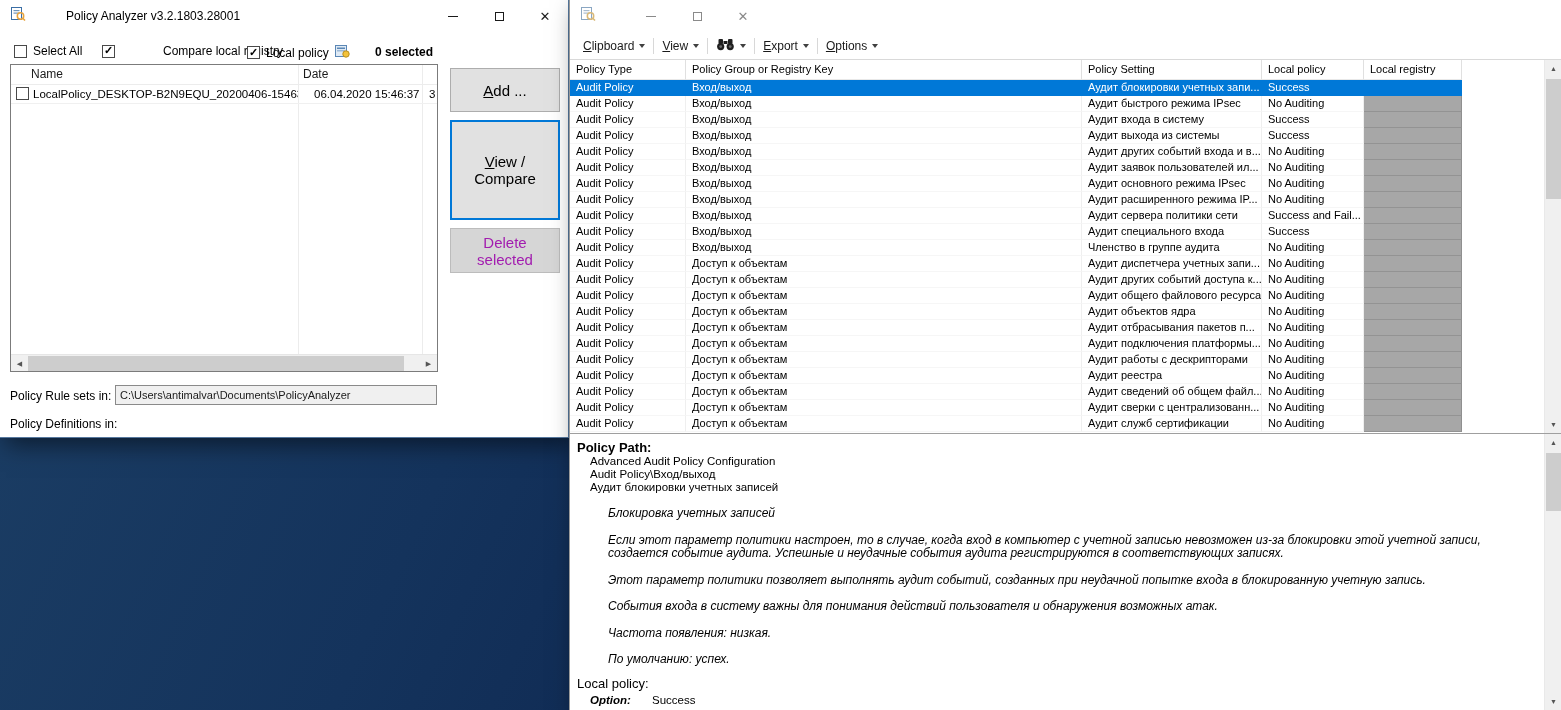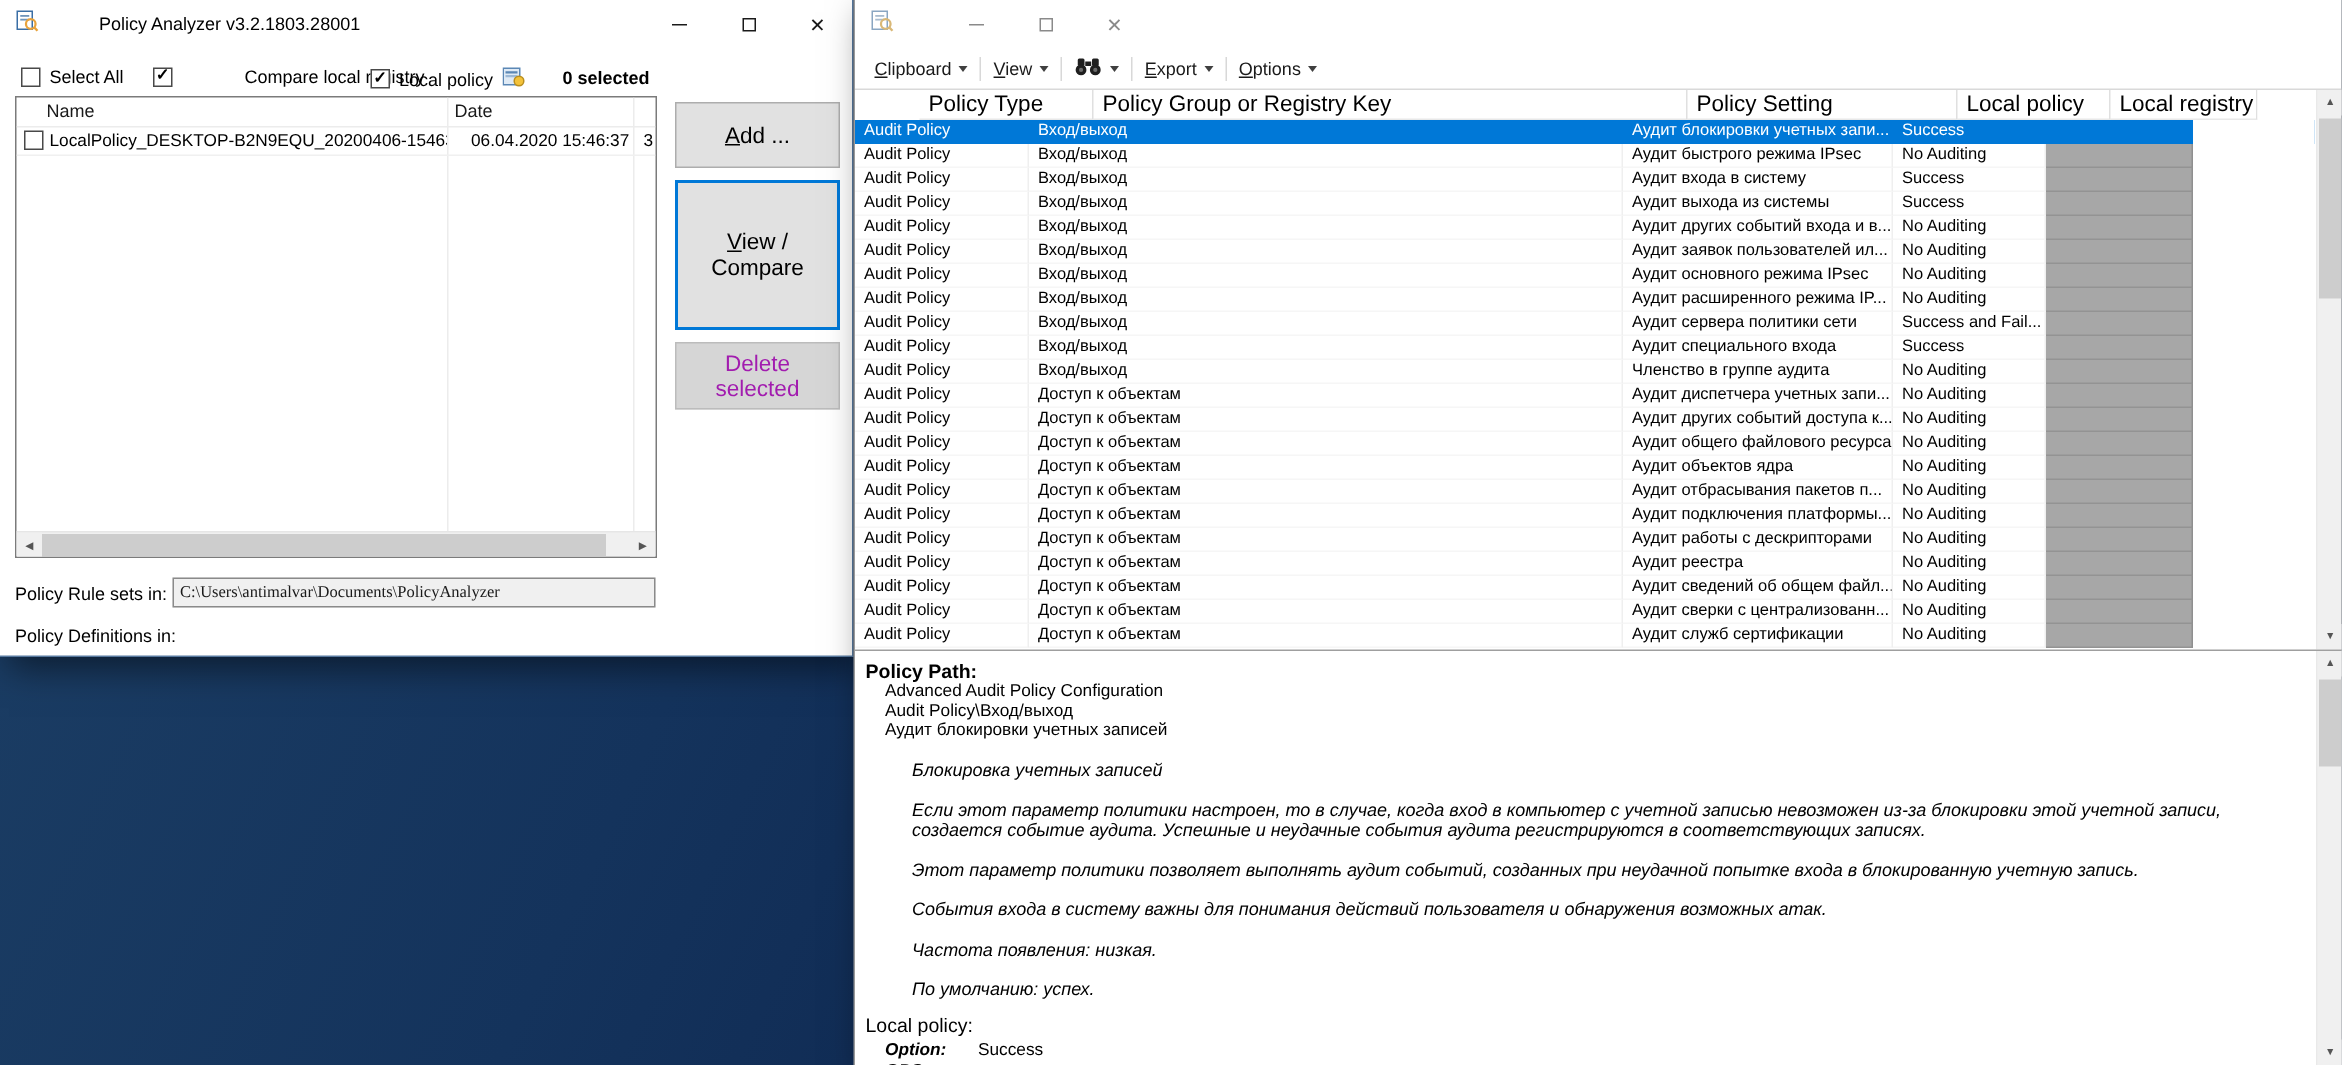--- a/index.html
+++ b/index.html
@@ -49,37 +49,37 @@
 
 .btn{position:absolute;left:450px;width:110px;background:#e1e1e1;border:1px solid #adadad;font-size:15px;display:flex;align-items:center;justify-content:center;text-align:center;color:#000;font-family:inherit;cursor:default;}
 .btn-add{top:68px;height:44px;}
 .btn-view{top:120px;height:100px;border:2px solid #0078d7;padding:0 12px;}
 .btn-del{top:228px;height:45px;background:#d6d6d6;border-color:#bcbcbc;color:#a21caf;padding:0 10px;}
 .btn .lbl{display:inline-block;}
 .btn .lbl::first-letter{text-decoration:underline;}
 
 .path-label{position:absolute;left:10px;font-size:12px;color:#000;white-space:nowrap;}
 .plab1{top:389px;}.plab2{top:417px;}
-.path-input{position:absolute;left:115px;width:322px;height:20px;border:1px solid #8a8a8a;background:#f0f0f0;font-size:11px;line-height:18px;padding-left:4px;white-space:nowrap;overflow:hidden;color:#1a1a1a;font-family:Liberation Serif, serif;}
+.path-input{position:absolute;left:115px;width:322px;height:20px;border:1px solid #8a8a8a;background:#f0f0f0;font-size:11px;line-height:18px;padding-left:4px;white-space:nowrap;overflow:hidden;color:#1a1a1a;}
 .pin1{top:385px;}.pin2{top:413px;}
 
 
 .win-viewer{left:570px;top:0;width:991px;height:710px;box-shadow:0 0 0 1px #9a9a9a,6px 8px 22px rgba(0,0,0,0.5);}
 .win-viewer .tb-title{color:#9b9b9b;}
 .win-viewer .ctrl{color:#8a8a8a;}
 
 .menubar{position:absolute;top:32px;left:0;right:0;height:28px;border-bottom:1px solid #d9d9d9;display:flex;align-items:center;padding-left:6px;font-size:12px;color:#1a1a1a;background:#fff;}
 .menu-item{display:flex;align-items:center;gap:5px;padding:3px 7px;}
 .menu-label{display:inline-block;}
 .menu-label::first-letter{text-decoration:underline;}
 .caret{width:0;height:0;border-left:3px solid transparent;border-right:3px solid transparent;border-top:4px solid #404040;}
 .msep{width:1px;height:16px;background:#d8d8d8;margin:0 1px;}
 
 .pv-table{position:absolute;left:0;top:60px;width:973px;height:373px;overflow:hidden;background:#fff;}
-.pv-head{display:flex;height:20px;font-size:15px;color:#000;margin-left:43px;}
+.pv-head{display:flex;height:20px;font-size:11px;color:#000;}
 .pv-hcell{border-right:1px solid #e0e0e0;border-bottom:1px solid #e8e8e8;line-height:19px;padding-left:6px;white-space:nowrap;overflow:hidden;}
 .pv-row{display:flex;height:16px;font-size:11px;color:#000;}
 .pv-cell{line-height:15px;padding-left:6px;white-space:nowrap;overflow:hidden;border-right:1px solid #efefef;border-bottom:1px solid #f6f6f6;}
 .c0{width:116px;}.c1{width:396px;}.c2{width:180px;}.c3{width:102px;}.c4{width:98px;padding-left:0;}
 .fillcell{flex:1;border:none;background:#fff;}
 .reg{background:#a7a7a7;border-right:1px solid #8f8f8f;border-bottom:1px solid #939393;}
 .pv-row.sel{background:#0078d7;color:#fff;}
 .pv-row.sel .pv-cell{border-right-color:#0078d7;border-bottom-color:#0078d7;}
 .pv-row.sel .reg{background:#0078d7;}
 

